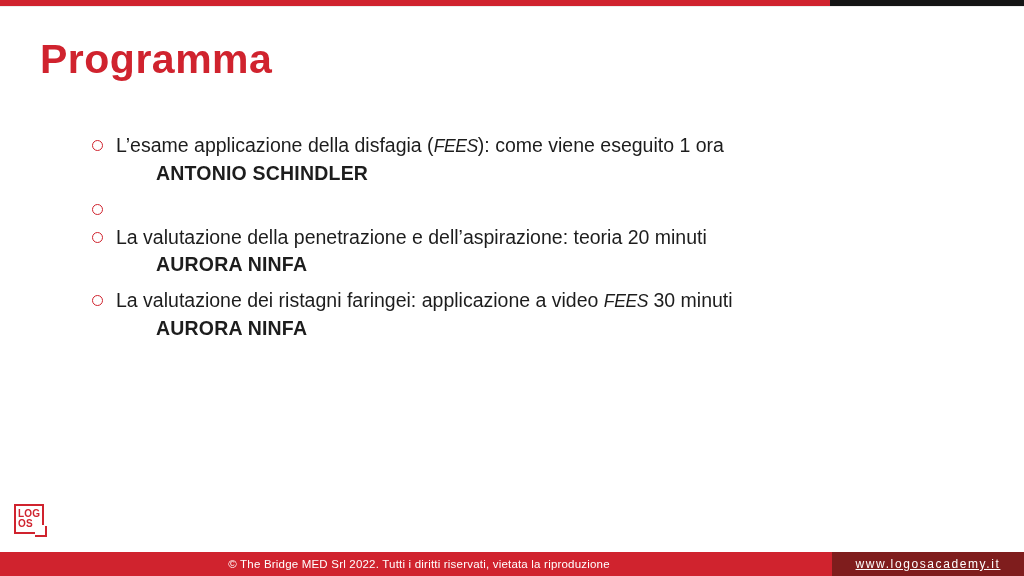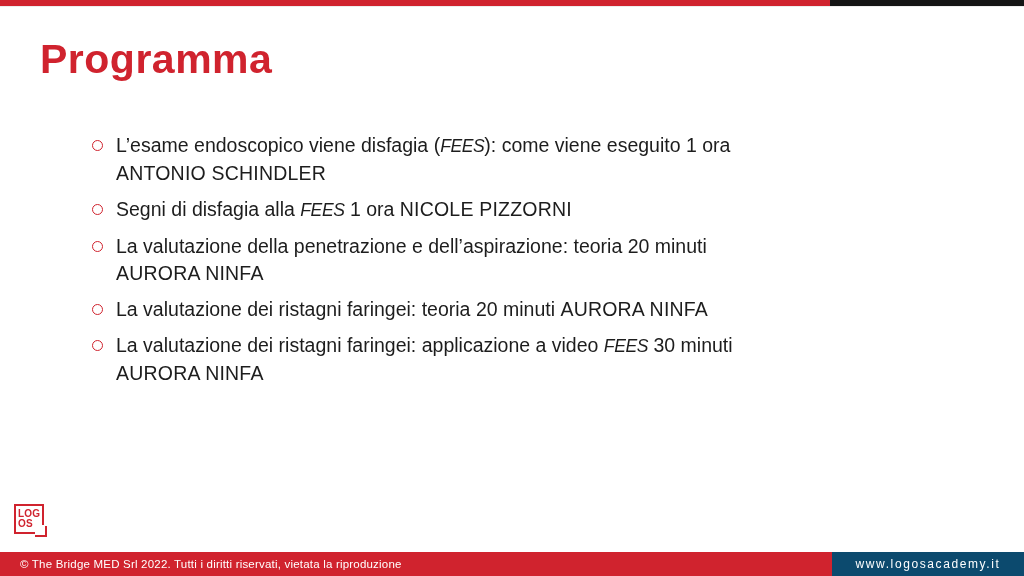--- a/index.html
+++ b/index.html
@@ -21,73 +21,69 @@
   .title{
     position:absolute;left:40px;top:36px;margin:0;
     font-size:41px;font-weight:700;color:var(--red);letter-spacing:.5px;
   }
   
   .bullets{position:absolute;left:92px;top:132px;width:830px;margin:0;padding:0;list-style:none;}
   .bullets li{display:flex;align-items:flex-start;margin:0 0 9px 0;
               font-size:19.5px;line-height:27px;color:var(--text);}
   .marker{flex:0 0 auto;width:9px;height:9px;border:1.6px solid var(--red);
           border-radius:50%;margin:8px 13px 0 0;background:transparent;}
-  .content .bold{font-weight:400;letter-spacing:.2px;}
+  .content .bold{font-weight:700;letter-spacing:.2px;margin-left:40px;}
   .content .italic{}
   .content .fees{font-size:.9em;letter-spacing:-.4px;font-style:italic;}
   
   .logo{
     position:absolute;left:14px;top:504px;width:30px;height:30px;
     border:2px solid var(--red);box-sizing:border-box;
     color:var(--red);font-weight:700;font-size:10px;line-height:10px;
     padding:3px 0 0 2px;letter-spacing:.2px;
   }
   .logo .cover{position:absolute;right:-2px;bottom:-2px;width:9px;height:9px;background:#fff;}
   .logo .foot{position:absolute;right:-5px;bottom:-5px;width:10px;height:9px;
               border-right:2px solid var(--red);border-bottom:2px solid var(--red);}
   
   .footer{position:absolute;left:0;bottom:0;width:1024px;height:24px;display:flex;}
   .footer-red{
     width:832px;background:var(--red);color:#ffffff;font-size:11.5px;
-    display:flex;align-items:center;padding-left:20px;box-sizing:border-box;
+    display:flex;align-items:center;padding-left:6px;box-sizing:border-box;
     letter-spacing:.2px;
+    justify-content:center;
   }
   .footer-black{
-    flex:1;background:#0c4a6e;color:#ffffff;font-size:12px;
-    display:flex;align-items:center;justify-content:center;letter-spacing:1.6px;
+    flex:1;background:#7f1d1d;color:#ffffff;font-size:12px;
+    display:flex;align-items:center;justify-content:center;letter-spacing:1.6px;text-decoration:underline;
   }
 </style>
 </head>
 <body>
 
 <div class="slide">
 
   <div class="topbar">
     <div class="topbar-red"></div>
     <div class="topbar-black"></div>
   </div>
 
   <h1 class="title">Programma</h1>
 
   <ul class="bullets">
       <li>
         <span class="marker"></span>
-        <div class="content"><span>L’esame endoscopico viene disfagia (</span><span class="fees">FEES</span><span>): come viene eseguito </span><span class="italic">1 ora</span><br><span class="bold">ANTONIO SCHINDLER</span></div>
+        <div class="content"><span>L’esame applicazione della disfagia (</span><span class="fees">FEES</span><span>): come viene eseguito </span><span class="italic">1 ora</span><br><span class="bold">ANTONIO SCHINDLER</span></div>
       </li>
       <li>
         <span class="marker"></span>
-        <div class="content"><span>Segni di disfagia alla </span><span class="fees">FEES</span><span> </span><span class="italic">1 ora</span><span> </span><span class="bold">NICOLE PIZZORNI</span></div>
       </li>
       <li>
         <span class="marker"></span>
         <div class="content"><span>La valutazione della penetrazione e dell’aspirazione: teoria </span><span class="italic">20 minuti</span><br><span class="bold">AURORA NINFA</span></div>
-      </li>
-      <li>
-        <span class="marker"></span>
-        <div class="content"><span>La valutazione dei ristagni faringei: teoria </span><span class="italic">20 minuti</span><span> </span><span class="bold">AURORA NINFA</span></div>
       </li>
       <li>
         <span class="marker"></span>
         <div class="content"><span>La valutazione dei ristagni faringei: applicazione a video </span><span class="fees">FEES</span><span> </span><span class="italic">30 minuti</span><br><span class="bold">AURORA NINFA</span></div>
       </li>
     </ul>
 
   <div class="logo">
     <div>LOG</div>
     <div>OS</div>

